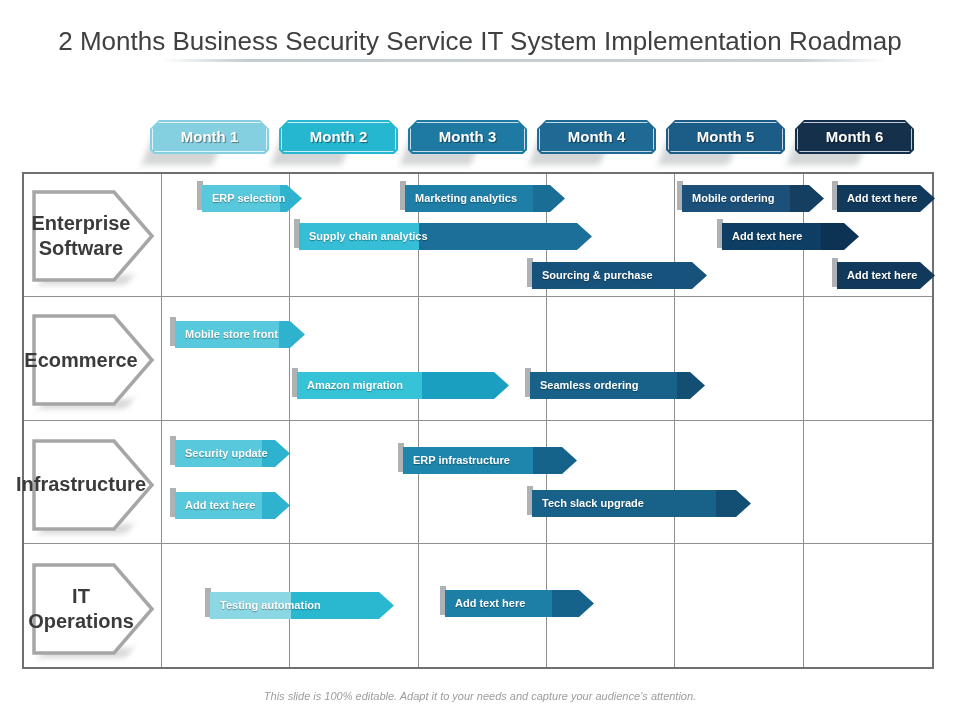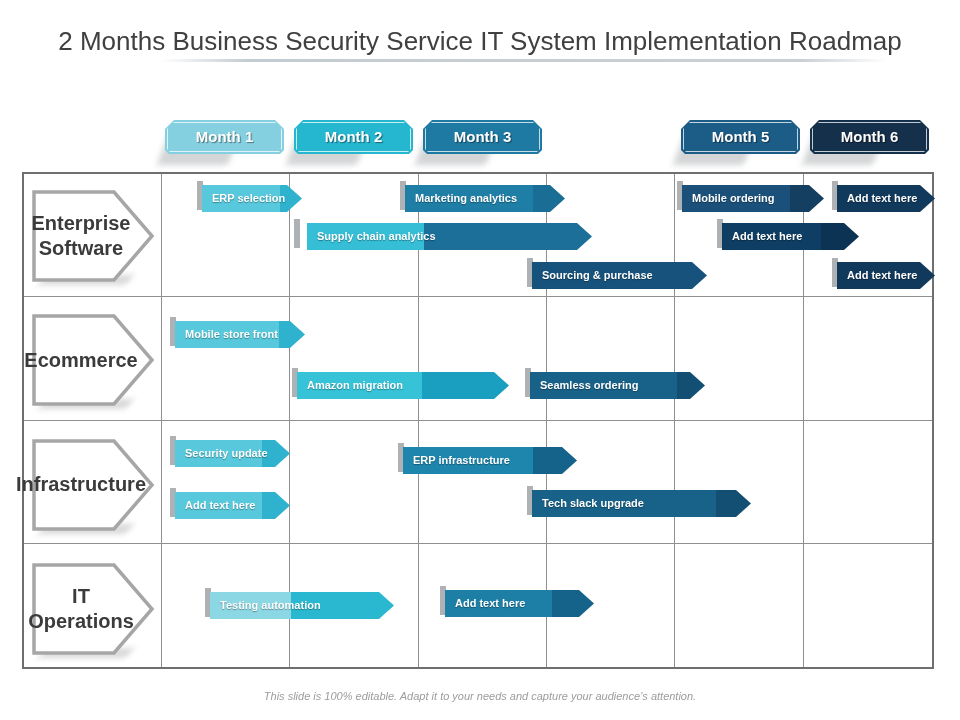--- a/index.html
+++ b/index.html
@@ -3,21 +3,21 @@
 <meta charset="utf-8">
 <style>
   html,body{margin:0;padding:0;background:#ffffff;}
   .slide{position:relative;width:960px;height:720px;background:#ffffff;overflow:hidden;
          font-family:"Liberation Sans","DejaVu Sans",sans-serif;}
   .title{position:absolute;top:26px;left:0;width:100%;text-align:center;
          font-size:26px;font-weight:400;color:#404040;letter-spacing:0px;}
   .title-rule{position:absolute;top:59px;left:160px;width:728px;height:3px;
          background:linear-gradient(90deg,rgba(190,198,204,0),#c3ccd2 12%,#c9d0d5 88%,rgba(190,198,204,0));}
   
-  .months-row{position:absolute;left:160px;top:120px;width:774px;height:38px;}
+  .months-row{position:absolute;left:145px;top:120px;width:774px;height:38px;}
   .tab-wrap{position:absolute;top:0;width:119px;height:34px;}
   .tab-shadow{position:absolute;left:-2px;top:12px;width:60%;height:96%;
          background:rgba(110,116,120,.30);transform:skewX(-20deg);filter:blur(3px);}
   .tab{position:absolute;inset:0;clip-path:polygon(9px 0,calc(100% - 9px) 0,100% 9px,
          100% calc(100% - 4px),calc(100% - 4px) 100%,4px 100%,0 calc(100% - 4px),0 9px);}
   .tab-inner{position:absolute;inset:2px;border:1px solid rgba(255,255,255,.75);
          clip-path:polygon(7px 0,calc(100% - 7px) 0,100% 7px,100% calc(100% - 3px),
          calc(100% - 3px) 100%,3px 100%,0 calc(100% - 3px),0 7px);}
   .tab-label{position:absolute;inset:0;text-align:center;line-height:33px;color:#ffffff;
          font-size:15px;font-weight:bold;text-shadow:1px 1px 1px rgba(0,0,0,.45);}
@@ -70,20 +70,27 @@
           <div class="tab-label">Month 2</div>
         </div>
       </div>
       <div class="tab-wrap" style="left: 263px;">
         <div class="tab-shadow"></div>
         <div class="tab" style="background: rgb(31, 122, 163);">
           <div class="tab-inner"></div>
           <div class="tab-label">Month 3</div>
         </div>
       </div>
+      <div class="tab-wrap" style="left: 392px;">
+        <div class="tab-shadow"></div>
+        <div class="tab" style="background: rgb(31, 106, 148);">
+          <div class="tab-inner"></div>
+          <div class="tab-label">Month 4</div>
+        </div>
+      </div>
       <div class="tab-wrap" style="left: 521px;">
         <div class="tab-shadow"></div>
         <div class="tab" style="background: rgb(28, 93, 136);">
           <div class="tab-inner"></div>
           <div class="tab-label">Month 5</div>
         </div>
       </div>
       <div class="tab-wrap" style="left: 650px;">
         <div class="tab-shadow"></div>
         <div class="tab" style="background: rgb(21, 48, 75);">
@@ -174,21 +181,21 @@
           </div>
         </div>
         <div class="task" style="left: 813px; top: 11px; width: 98px;">
           <div class="task-tab"></div>
           <div class="task-bar" style="background: linear-gradient(90deg, rgb(17, 57, 92) 0%, rgb(17, 57, 92) 100%);">
             <div class="task-label">Add text here</div>
           </div>
         </div>
         <div class="task" style="left: 275px; top: 49px; width: 293px;">
           <div class="task-tab"></div>
-          <div class="task-bar" style="background: linear-gradient(90deg, rgb(53, 190, 213) 0%, rgb(53, 190, 213) 41%, rgb(27, 111, 153) 41%, rgb(27, 111, 153) 100%); margin-left: 8px;">
+          <div class="task-bar" style="background: linear-gradient(90deg, rgb(53, 190, 213) 0%, rgb(53, 190, 213) 41%, rgb(27, 111, 153) 41%, rgb(27, 111, 153) 100%);">
             <div class="task-label">Supply chain analytics</div>
           </div>
         </div>
         <div class="task" style="left: 698px; top: 49px; width: 137px;">
           <div class="task-tab"></div>
           <div class="task-bar" style="background: linear-gradient(90deg, rgb(14, 62, 99) 0%, rgb(14, 62, 99) 72%, rgb(13, 51, 84) 72%, rgb(13, 51, 84) 100%);">
             <div class="task-label">Add text here</div>
           </div>
         </div>
         <div class="task" style="left: 508px; top: 88px; width: 175px;">

